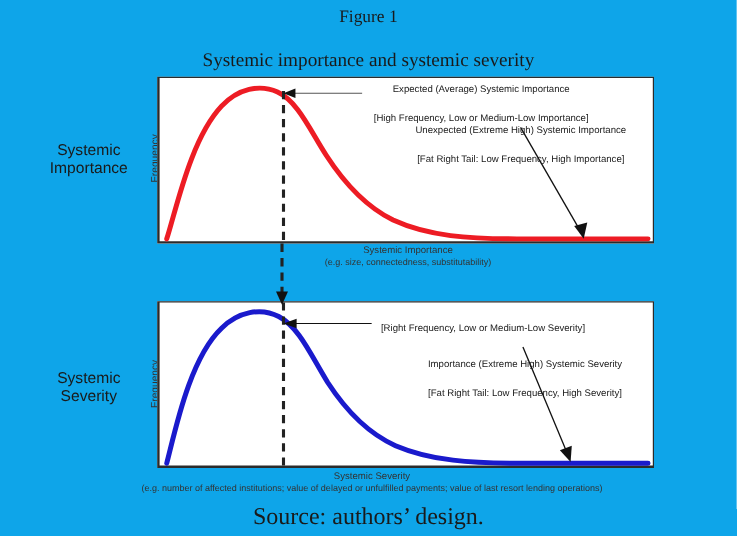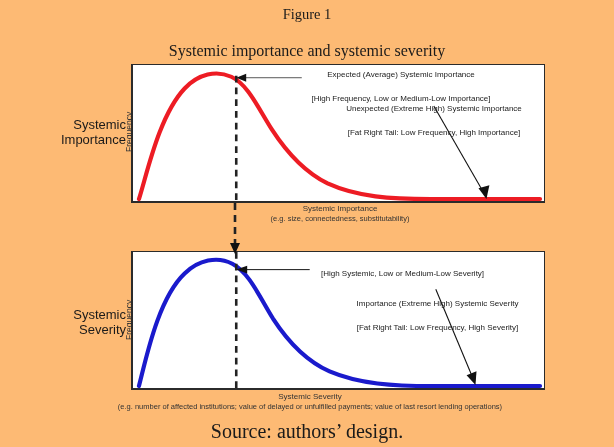--- a/index.html
+++ b/index.html
@@ -4,21 +4,21 @@
 <style>
   html, body {
     margin: 0;
     padding: 0;
     background: #ffffff;
   }
   #page {
     position: relative;
     width: 614px;
     height: 447px;
-    background: #fdba74;
+    background: #0ea5e9;
     overflow: hidden;
     font-family: "Liberation Sans", sans-serif;
   }
 
   
   .fig-title {
     position: absolute;
     left: 0;
     width: 614px;
     text-align: center;
@@ -40,21 +40,21 @@
 
   
   .panel-label {
     position: absolute;
     font-family: "Liberation Sans", sans-serif;
     font-size: 13px;
     color: #1a1a1a;
     line-height: 15px;
     left: 22px;
     width: 104px;
-    text-align: right;
+    text-align: center;
   }
   #label-importance { top: 117px; }
   #label-severity   { top: 307px; }
 
   
   .plot-box {
     position: absolute;
     box-sizing: border-box;
     border-left: 2px solid #2b2b2b;
     border-bottom: 2px solid #2b2b2b;
@@ -196,21 +196,21 @@
       </g>
 
       <g>
         <line x1="305" y1="38" x2="342" y2="128" stroke="#111111" stroke-width="1.1"></line>
         <polygon points="345,136 336,126 346,122" fill="#111111"></polygon>
       </g>
     </svg>
   </div>
 
   <div class="annot" id="annot-bot-expected">
-    <span class="a2">[High Systemic, Low or Medium-Low Severity]</span>
+    <span class="a2">[Right Frequency, Low or Medium-Low Severity]</span>
   </div>
   <div class="annot" id="annot-bot-unexpected">
     <span class="a1">Importance (Extreme High) Systemic Severity</span>
     <span class="a2">[Fat Right Tail: Low Frequency, High Severity]</span>
   </div>
 
   <div class="xaxis-caption" id="xcap-bottom">
     <span class="x-main">Systemic Severity</span>
     <span class="x-sub">(e.g. number of affected institutions; value of delayed or unfulfilled payments; value of last resort lending operations)</span>
   </div>

